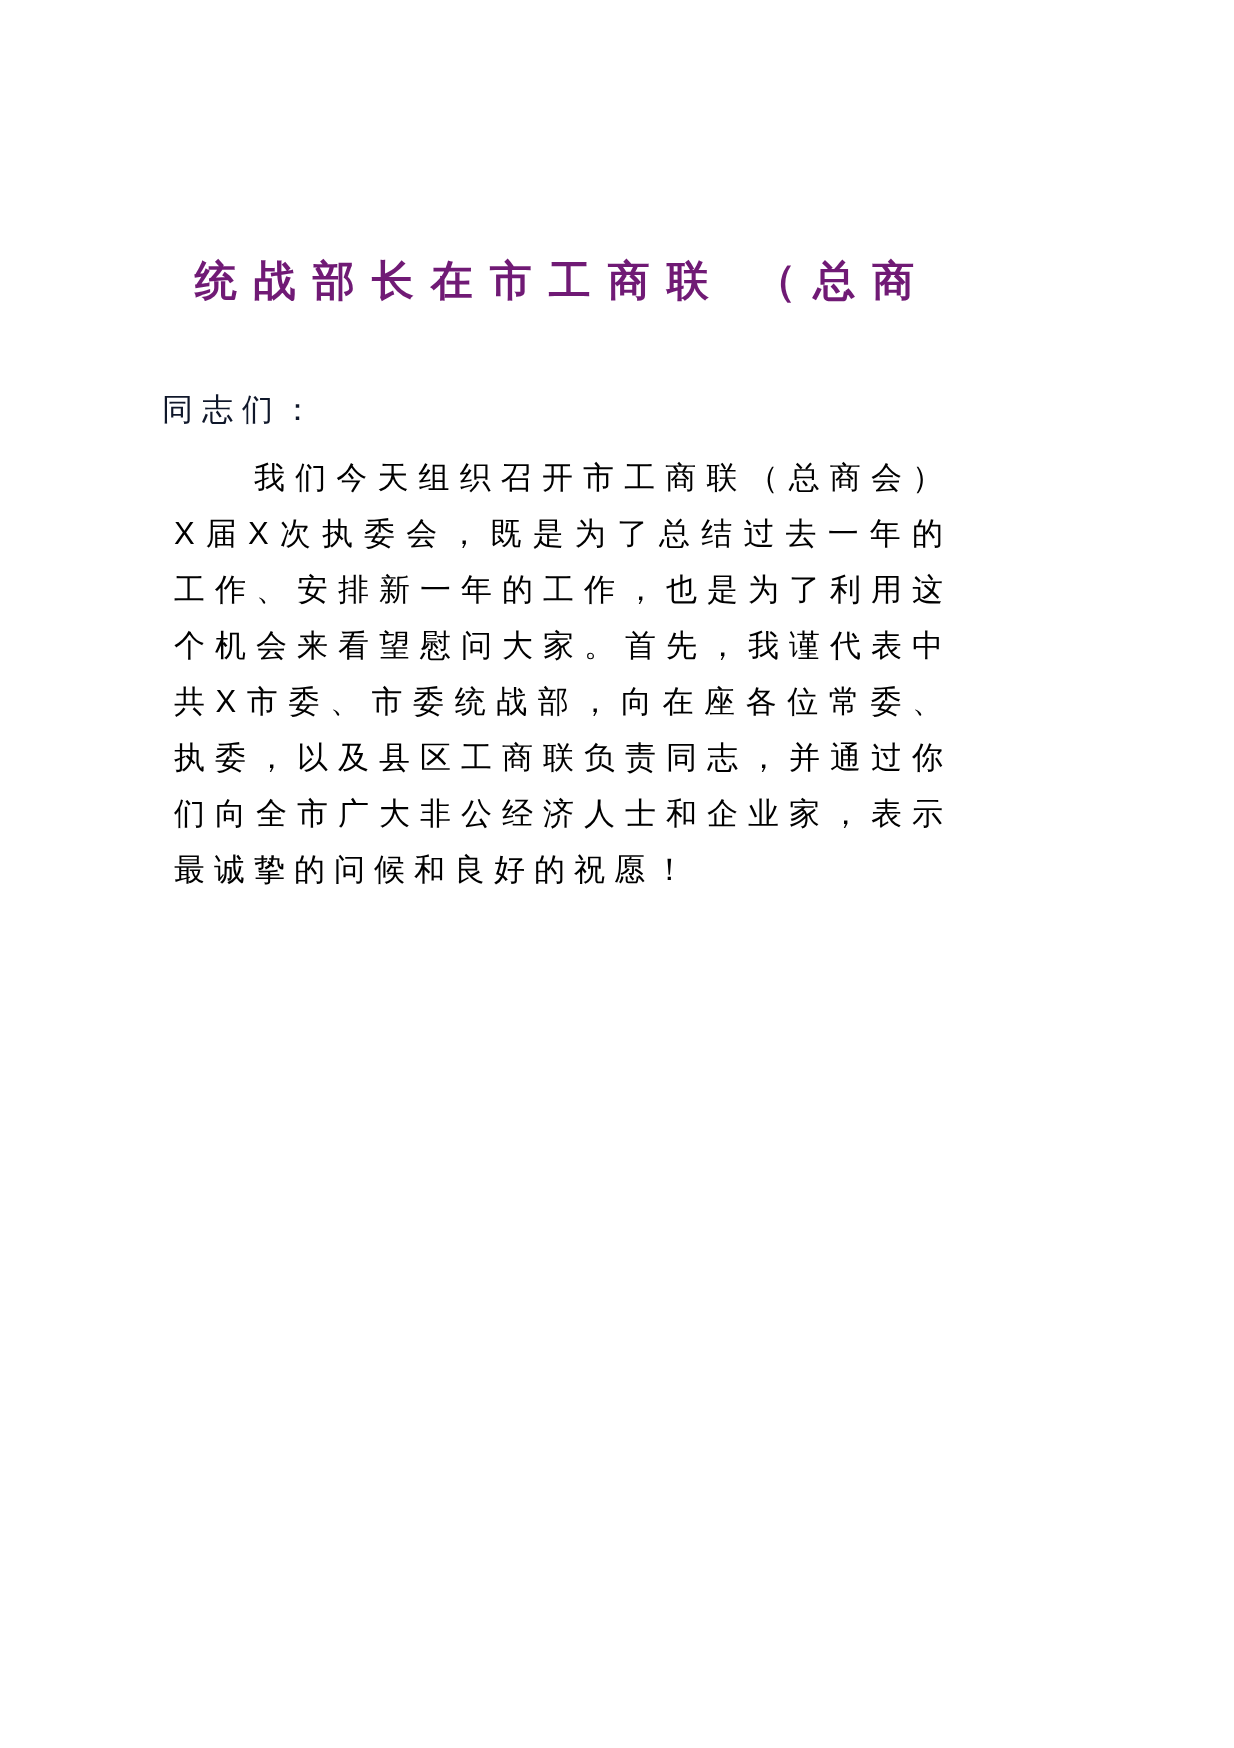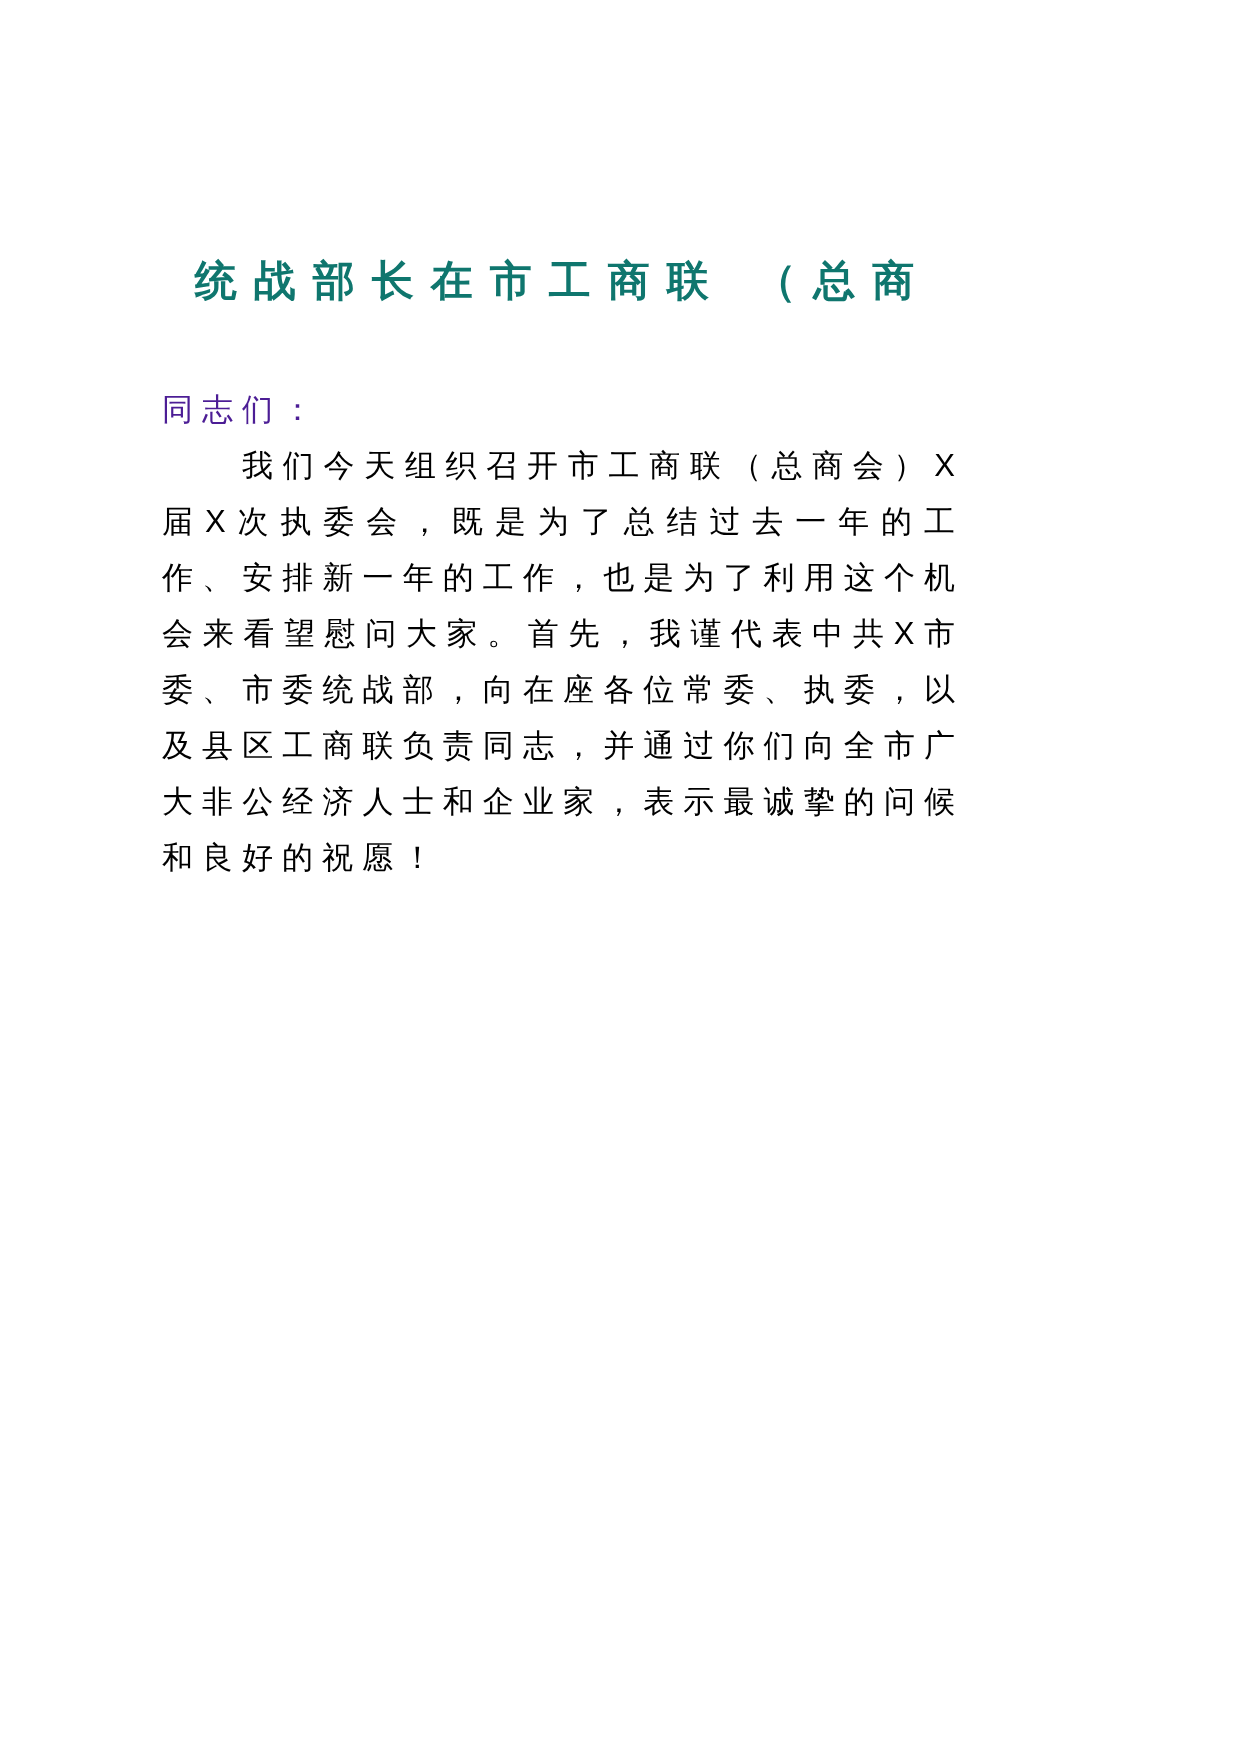--- a/index.html
+++ b/index.html
@@ -21,37 +21,37 @@
     overflow: hidden;
   }
   .title {
     margin: 0 0 58px 0;
     padding: 0;
     text-align: center;
     font-size: 42px;
     font-weight: bold;
     letter-spacing: 17px;
     line-height: 86px;
-    color: #0f766e;
+    color: #701a75;
   }
   .title-line {
     display: block;
     white-space: nowrap;
   }
   .salutation {
     margin: 0;
     padding: 0;
     font-size: 31px;
     letter-spacing: 9px;
     line-height: 56px;
     text-align: justify;
-    color: #4c1d95;
+    color: #0f172a;
   }
   .para {
-    margin: 0;
+    margin: 12px;
     padding: 0;
     font-size: 31px;
     letter-spacing: 9px;
     line-height: 56px;
     text-align: justify;
     text-align-last: left;
     text-indent: 80px;
     color: #000000;
     word-break: break-all;
   }

